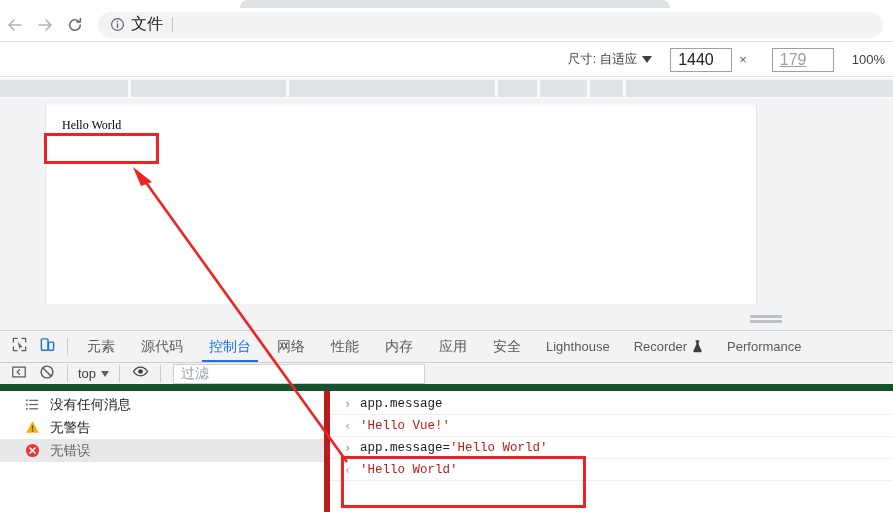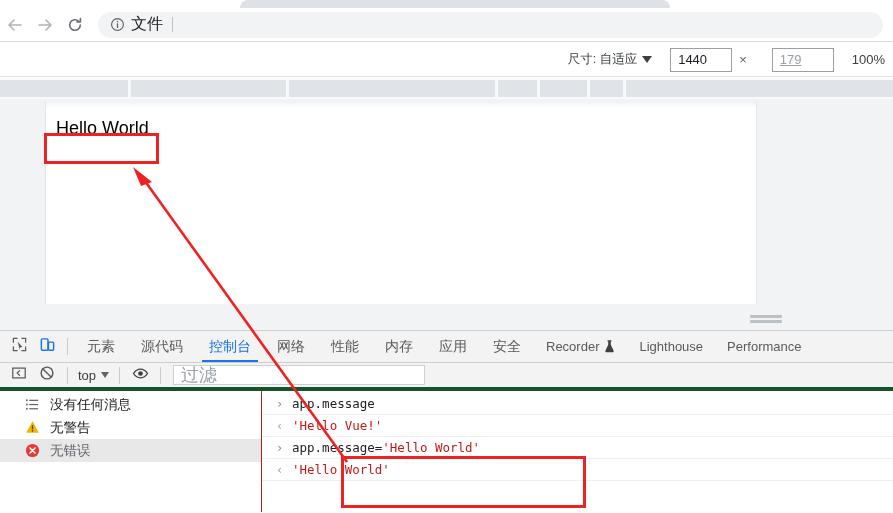--- a/index.html
+++ b/index.html
@@ -64,21 +64,21 @@
     display: flex; align-items: center; gap: 5px;
   }
   .caret-dn {
     width: 0; height: 0; border-left: 5px solid transparent;
     border-right: 5px solid transparent; border-top: 7px solid #3c4043;
     display: inline-block;
   }
   .dim-input {
     width: 62px; height: 24px; margin-left: 18px;
     border: 1px solid #9aa0a6; background: #fff;
-    font-size: 13px; color: #202124;
+    font-size: 16px; color: #202124;
     display: flex; align-items: center; padding-left: 7px;
   }
   .dim-input.placeholder { color: #9aa0a6; text-decoration: underline; }
   .dim-x { margin: 0 7px; font-size: 13px; color: #5f6368; }
   .zoom-lv {
     margin-left: 18px; font-size: 13px; color: #3c4043;
     white-space: nowrap; margin-right: -8px;
   }
 
   
@@ -96,23 +96,23 @@
   .viewport {
     position: absolute; left: 45px; top: 24px; width: 712px; height: 202px;
     background: #ffffff;
     border-left: 1px solid #e6e6e6; border-right: 1px solid #e6e6e6;
   }
   .viewport-top-shade {
     position: absolute; left: 0; top: 0; width: 100%; height: 6px;
     background: linear-gradient(#f1f3f4, #ffffff);
   }
   .page-text {
-    position: absolute; left: 10px; top: 16px;
-    font-size: 18px; color: #000000;
-    font-family: Liberation Sans, sans-serif;
+    position: absolute; left: 16px; top: 16px;
+    font-size: 12px; color: #000000;
+    font-family: Liberation Serif, serif;
   }
   .resize-handle {
     position: absolute; left: 750px; top: 315px; width: 32px; height: 9px;
   }
   .resize-handle i {
     display: block; width: 32px; height: 3px; background: #bdc1c6;
     margin-bottom: 2px; border-radius: 1px;
   }
   .stage-bottom-line {
     position: absolute; left: 0; top: 252px; width: 893px; height: 1px;
@@ -144,42 +144,42 @@
   .dt-tab.cjk { font-size: 14px; padding: 0 13px; }
   .dt-tab.active { color: #1a73e8; }
   .dt-tab.active::after {
     content: ""; position: absolute; left: 6px; right: 6px; bottom: 0;
     height: 3px; background: #1a73e8;
   }
   .flask { margin-left: 5px; display: inline-flex; }
 
   .dt-consolebar {
     position: relative; height: 28px; background: #f3f3f3;
-    border-bottom: 4px solid #14532d;
+    border-bottom: 7px solid #14532d;
     display: flex; align-items: center; overflow: hidden;
   }
   .ctx-sel {
     display: flex; align-items: center; gap: 5px; font-size: 13px;
     color: #3c4043; padding: 0 4px; flex: none;
   }
   .caret-sm {
     width: 0; height: 0; border-left: 4px solid transparent;
     border-right: 4px solid transparent; border-top: 6px solid #5f6368;
   }
   .filter-box {
     flex: none; margin-left: 6px; width: 252px; height: 20px;
     background: #ffffff; border: 1px solid #cfcfcf;
     display: flex; align-items: center; padding-left: 7px;
-    font-size: 18px; color: #9aa0a6;
+    font-size: 14px; color: #9aa0a6;
   }
 
   .dt-body { position: relative; height: 121px; display: flex; }
   .dt-sidebar {
-    width: 262px; flex: none; background: #ffffff;
-    border-right: 1px solid #b91c1c; padding-top: 2px;
+    width: 330px; flex: none; background: #ffffff;
+    border-right: 6px solid #b91c1c; padding-top: 2px;
   }
   .side-item {
     height: 23px; display: flex; align-items: center;
     padding-left: 24px; font-size: 13.5px; color: #202124;
   }
   .side-item.selected { background: #e8e8e8; color: #5f6368; }
   .side-item .si-ico {
     width: 16px; height: 16px; margin-right: 10px; flex: none;
     display: flex; align-items: center; justify-content: center;
   }
@@ -191,21 +191,21 @@
     padding-left: 14px;
     font-family: "DejaVu Sans Mono", "Liberation Mono", monospace;
     font-size: 12.5px;
     border-bottom: 1px solid #f0f0f0;
   }
   .con-row .glyph {
     width: 16px; flex: none; color: #9aa0a6; font-size: 12px;
   }
   .con-row.input .glyph { color: #8a8a8a; }
   .con-row.output .text { color: #c41a16; }
-  .con-row .text { color: #202124; white-space: pre; }
+  .con-row .text { color: #202124; white-space: pre; font-family: Liberation Mono, monospace; }
   .con-row .text .str { color: #c41a16; }
 
   
   .anno-box {
     position: absolute; border: 3px solid #ee2222; pointer-events: none;
   }
   #anno-hello { left: 44px; top: 133px; width: 115px; height: 31px; }
   #anno-console { left: 341px; top: 456px; width: 245px; height: 52px; }
   .anno-arrow { position: absolute; left: 0; top: 0; pointer-events: none; }
 </style>
@@ -335,30 +335,30 @@
           <div class="dt-tab cjk">
             <span>内存</span>
           </div>
           <div class="dt-tab cjk">
             <span>应用</span>
           </div>
           <div class="dt-tab cjk">
             <span>安全</span>
           </div>
           <div class="dt-tab">
+            <span>Lighthouse</span>
+          </div>
+          <div class="dt-tab">
             <span>Recorder</span>
             <span class="flask">
               <svg width="11" height="13" viewBox="0 0 12 14">
                 <path d="M4.6 1v4.2L1.6 11.3c-.5 1 .2 2 1.3 2h6.2c1.1 0 1.8-1 1.3-2L7.4 5.2V1z" fill="#3c4043"></path>
                 <rect x="3.8" y="0.2" width="4.4" height="1.3" fill="#3c4043"></rect>
               </svg>
             </span>
-          </div>
-          <div class="dt-tab">
-            <span>Lighthouse</span>
           </div>
           <div class="dt-tab">
             <span>Performance</span>
           </div>
         </div>
     </div>
 
     <div class="dt-consolebar">
       <div class="dt-icon-btn first">
         <span>

